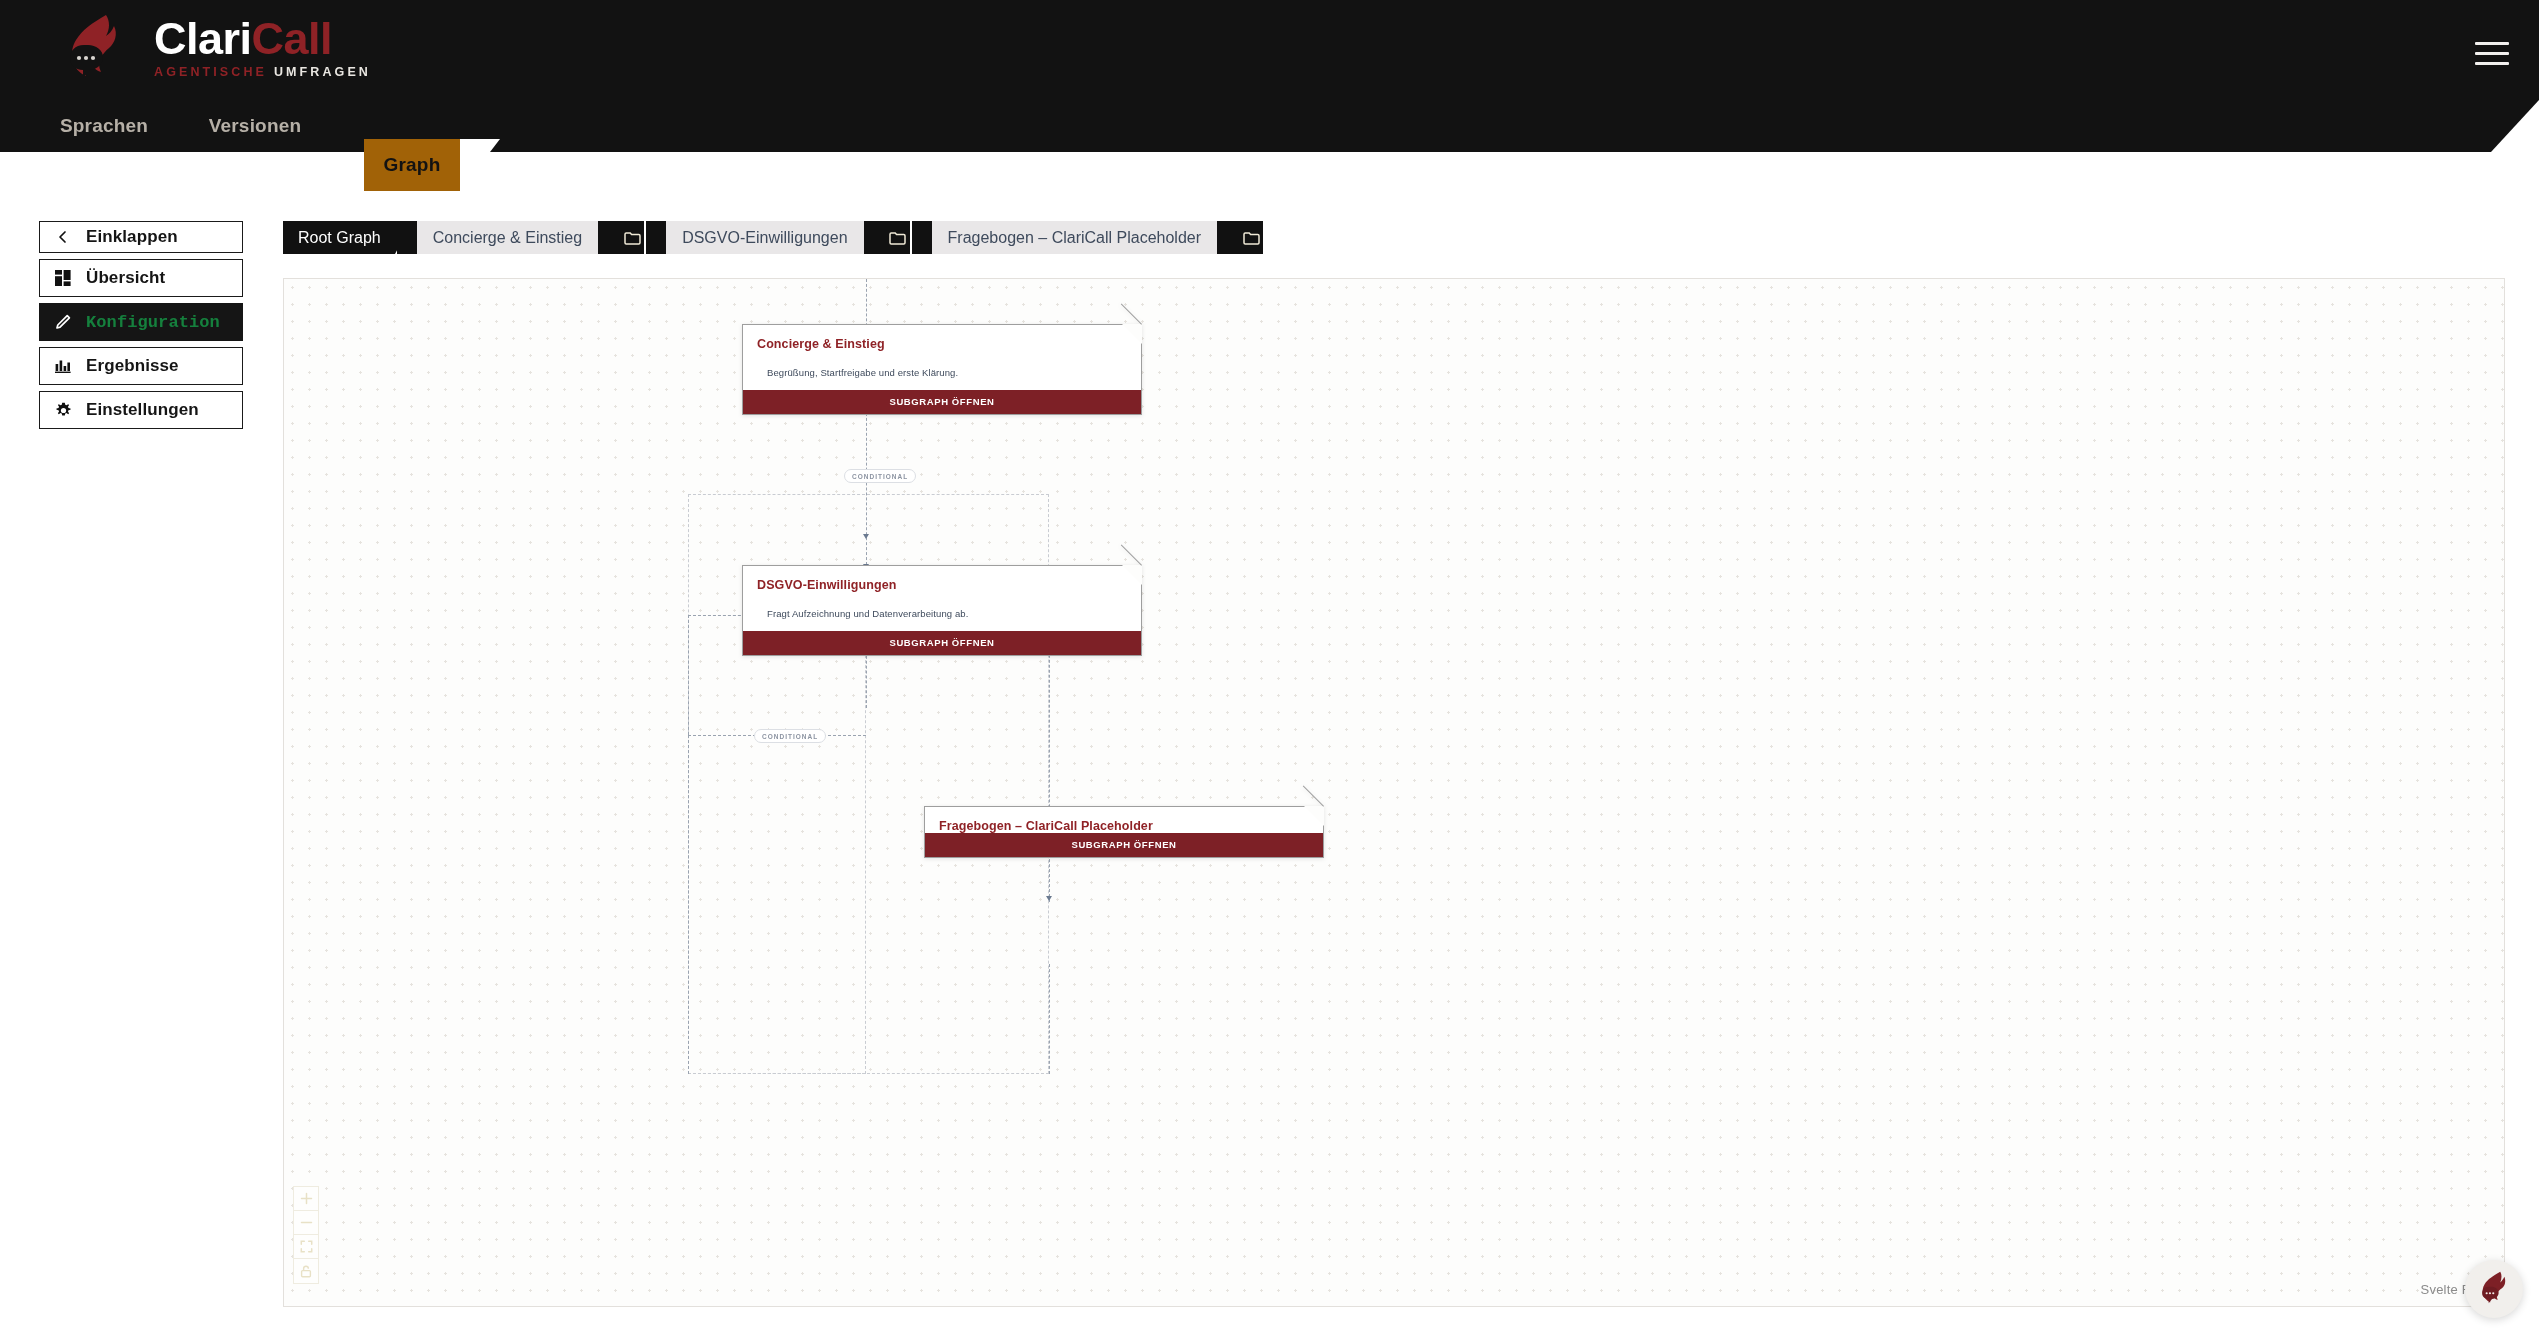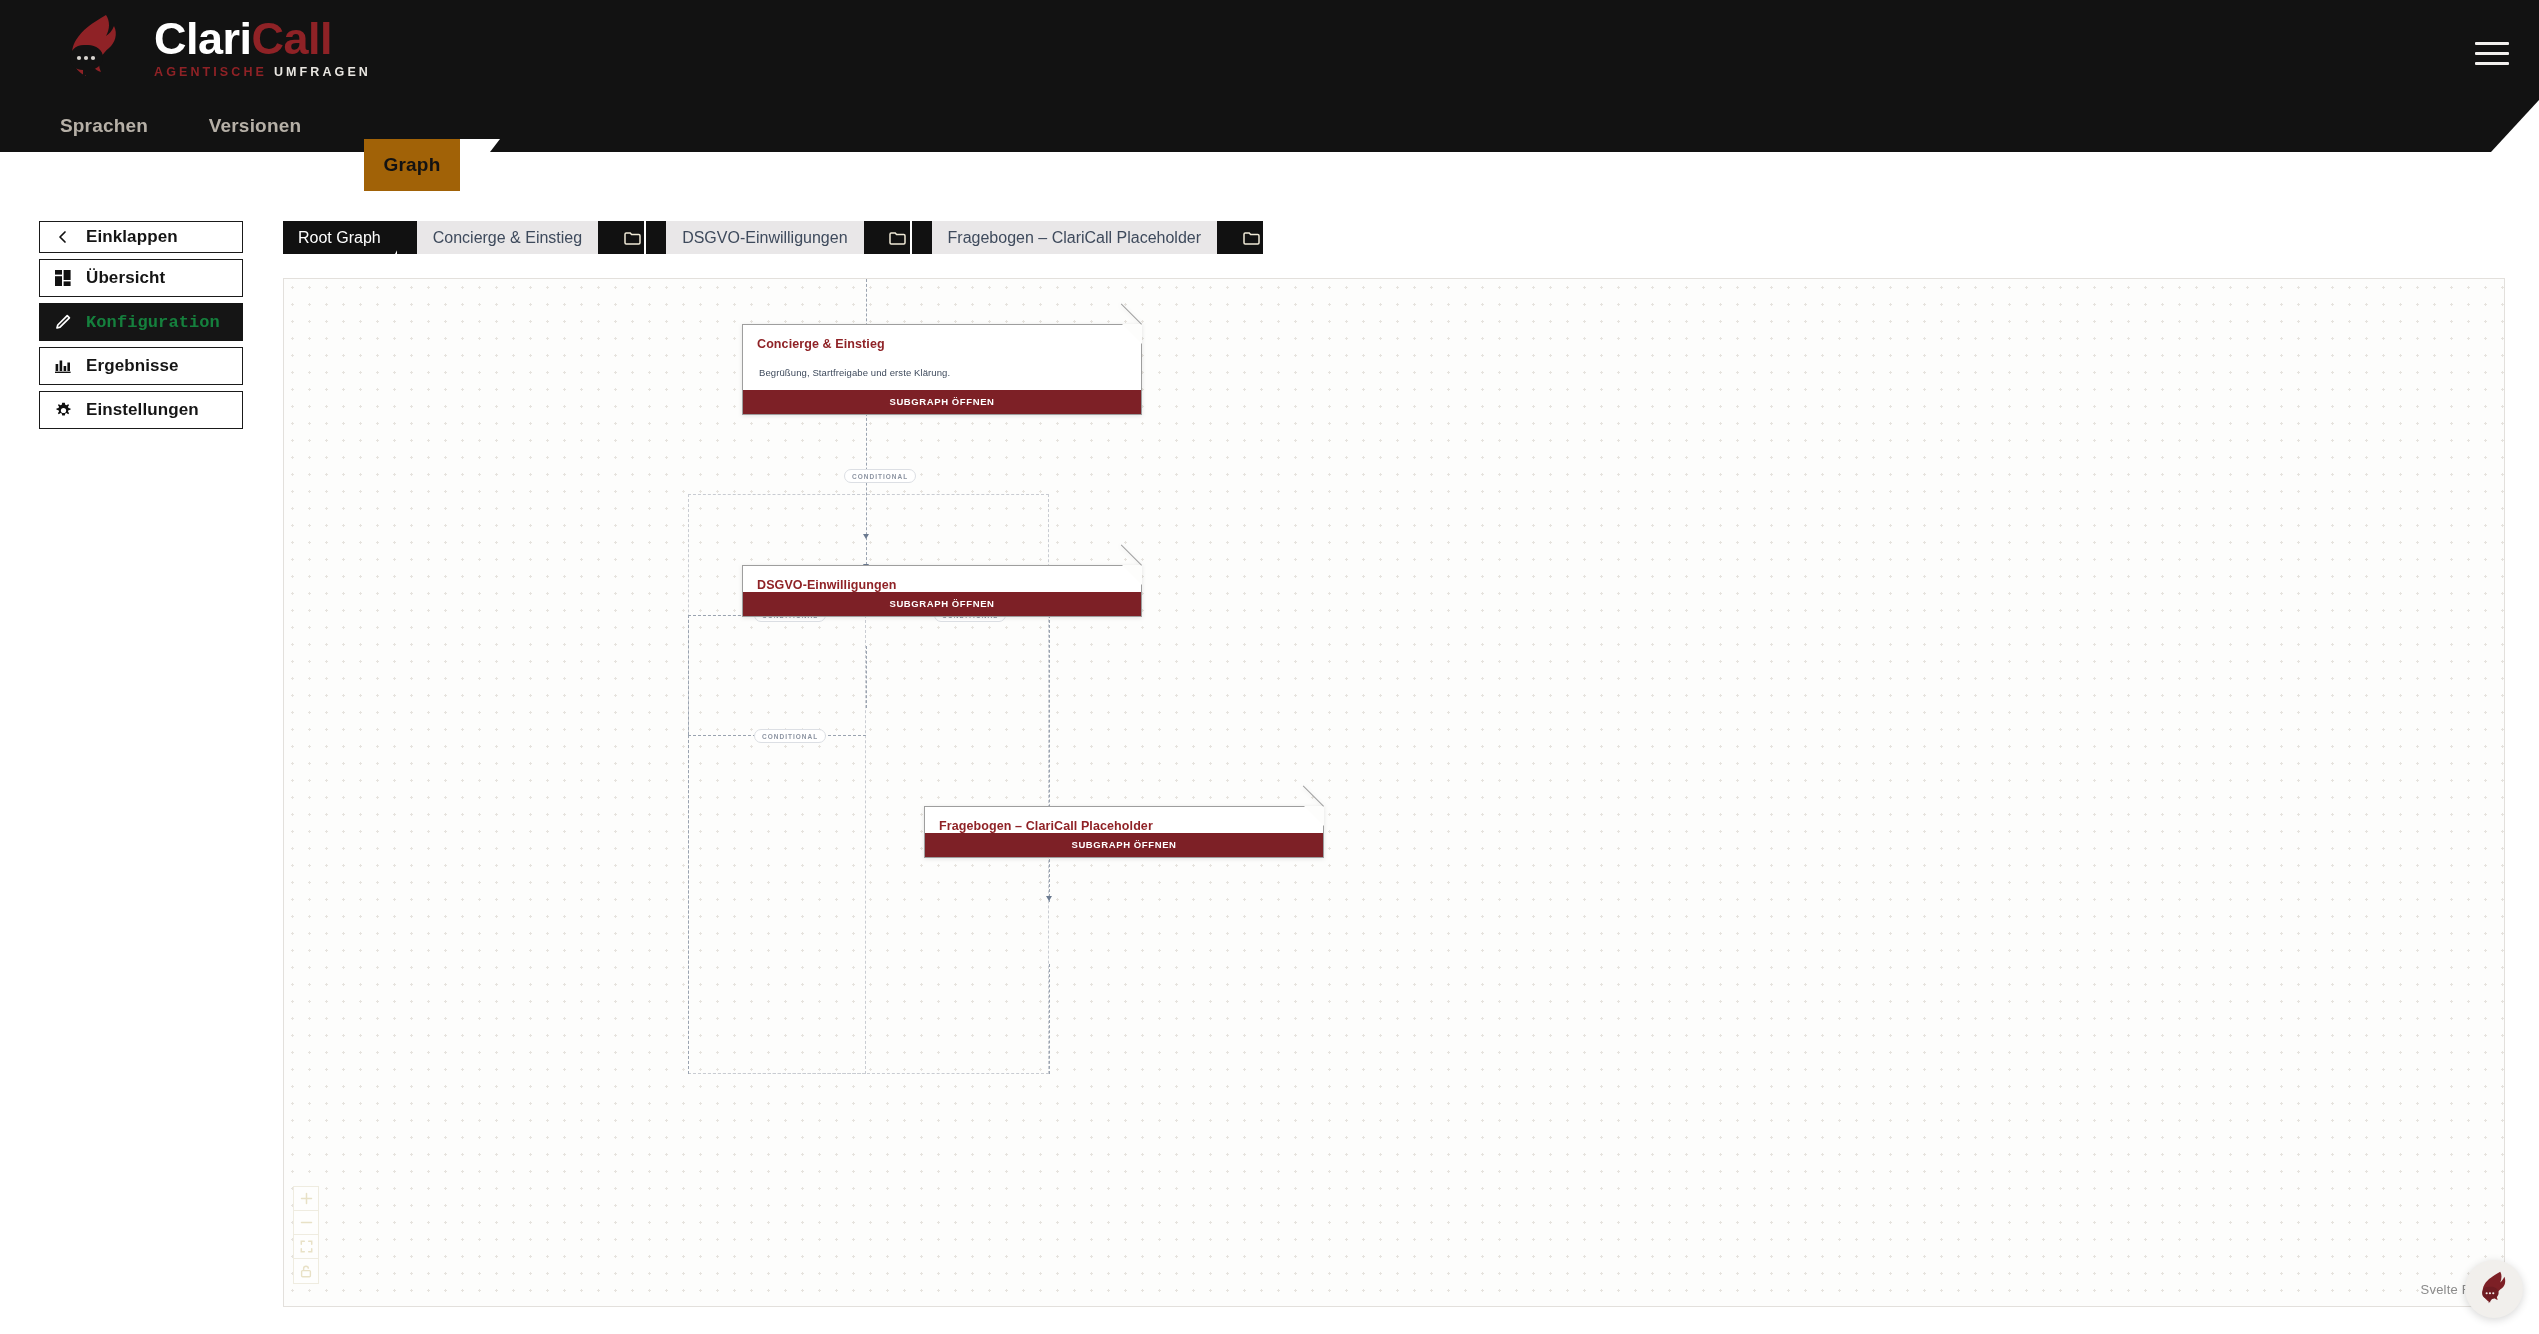--- a/index.html
+++ b/index.html
@@ -147,21 +147,21 @@
   }
   .gnode .corner-line {
     position: absolute; right: -1px; top: -1px; width: 29px; height: 1px;
     background: #9e9e9e; transform: rotate(45deg); transform-origin: right top;
   }
   .gnode .title {
     font-size: 12.5px; font-weight: 700; color: #8f2226;
     padding: 12px 14px 0 14px; letter-spacing: 0.1px;
   }
   .gnode .desc {
-    font-size: 9.5px; color: #3e4a5c; padding: 16px 14px 12px 16px;
+    font-size: 9.5px; color: #3e4a5c; padding: 16px 14px 12px 24px;
     letter-spacing: 0.1px;
   }
   .gnode .btn {
     background: #7d2026; color: #ffffff; text-align: center;
     font-size: 9.5px; font-weight: 700; letter-spacing: 0.6px;
     padding: 6px 0 7px 0; cursor: pointer;
   }
 
   .edge { position: absolute; background: transparent; }
   .edge-v { width: 0; border-left: 1.2px dashed #9aa3b0; }
@@ -389,20 +389,21 @@
     <span class="corner-line"></span>
     <div class="title">Concierge &amp; Einstieg</div>
     <div class="desc">Begrüßung, Startfreigabe und erste Klärung.</div>
     <div class="btn">SUBGRAPH ÖFFNEN</div>
   </div>
 
   <div class="gnode" style="left:458px; top:286px;">
     <span class="corner"></span>
     <span class="corner-line"></span>
     <div class="title">DSGVO-Einwilligungen</div>
+    <div class="desc">Fragt Aufzeichnung und Datenverarbeitung ab.</div>
     <div class="btn">SUBGRAPH ÖFFNEN</div>
   </div>
 
   <div class="gnode" style="left:640px; top:527px;">
     <span class="corner"></span>
     <span class="corner-line"></span>
     <div class="title">Fragebogen – ClariCall Placeholder</div>
     <div class="btn">SUBGRAPH ÖFFNEN</div>
   </div>
 

